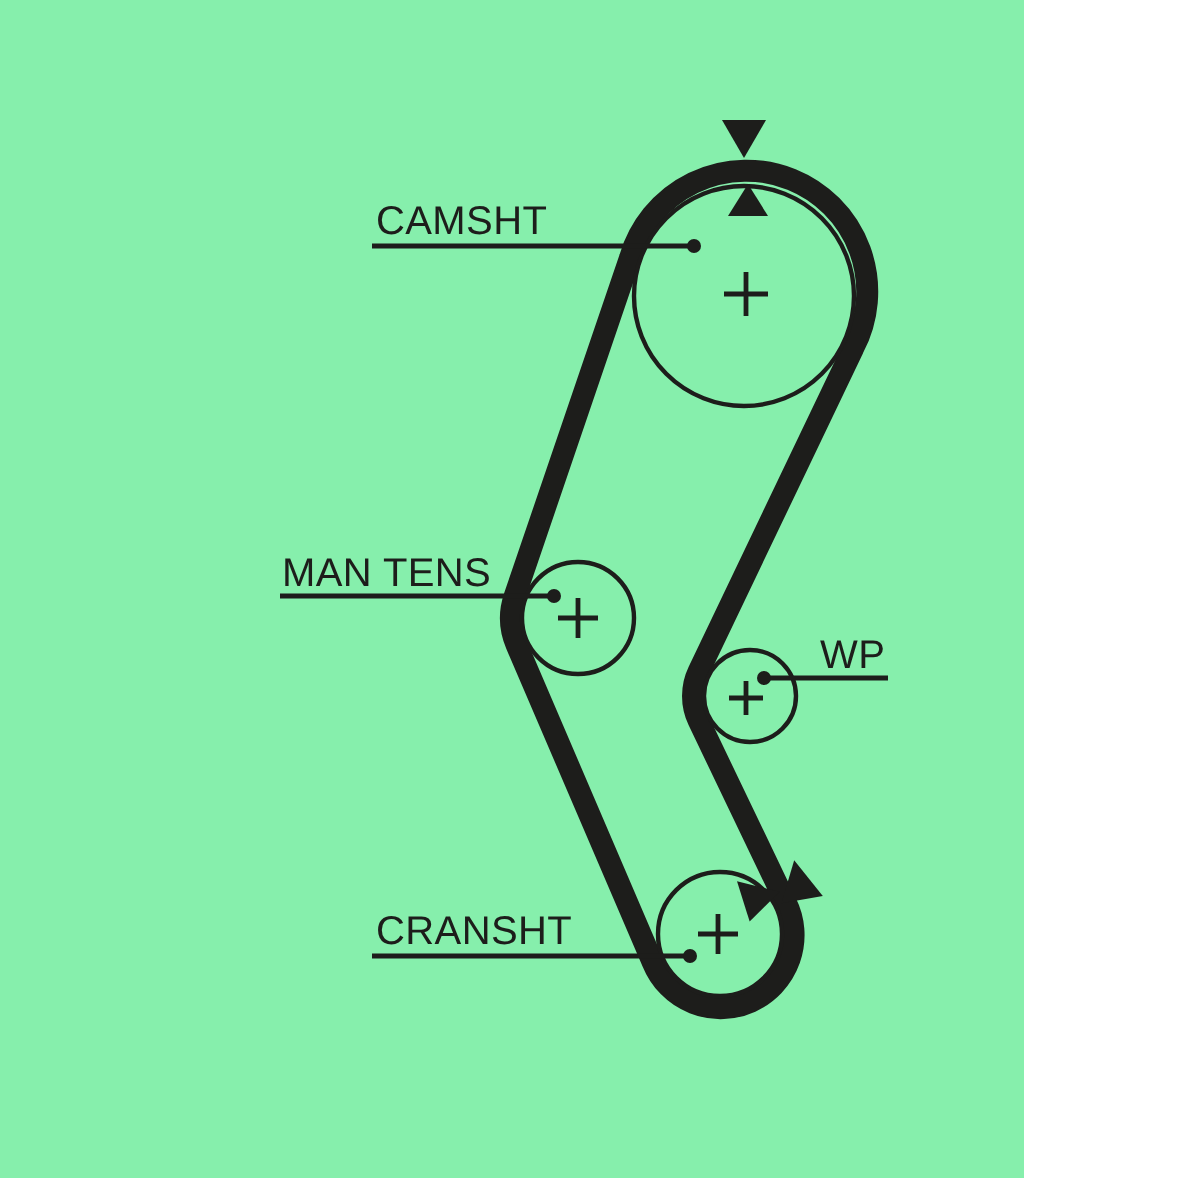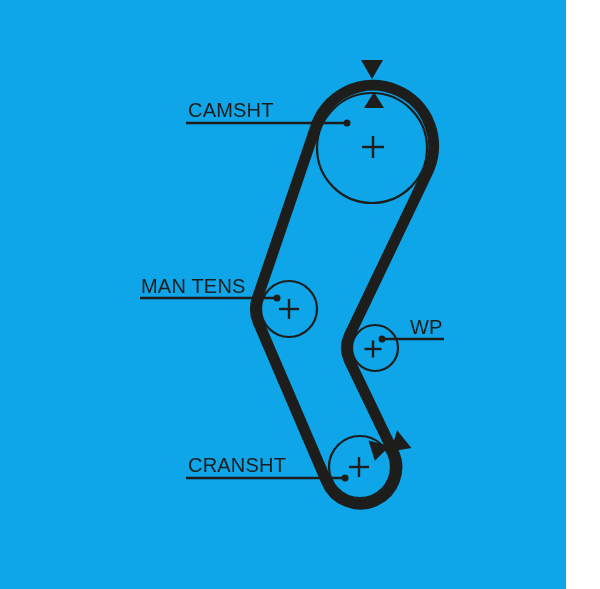--- a/index.html
+++ b/index.html
@@ -6,23 +6,23 @@
     margin: 0;
     padding: 0;
     background: #ffffff;
     width: 600px;
     height: 589px;
     overflow: hidden;
     font-family: "Liberation Sans", sans-serif;
   }
   .canvas {
     position: relative;
-    width: 566px;
+    width: 512px;
     height: 589px;
-    background: #0ea5e9;
+    background: #86efac;
   }
   svg { display: block; }
   .belt {
     fill: none;
     stroke: #1d1d1b;
     stroke-width: 11;
     stroke-linejoin: round;
     stroke-linecap: round;
   }
   .pulley {

